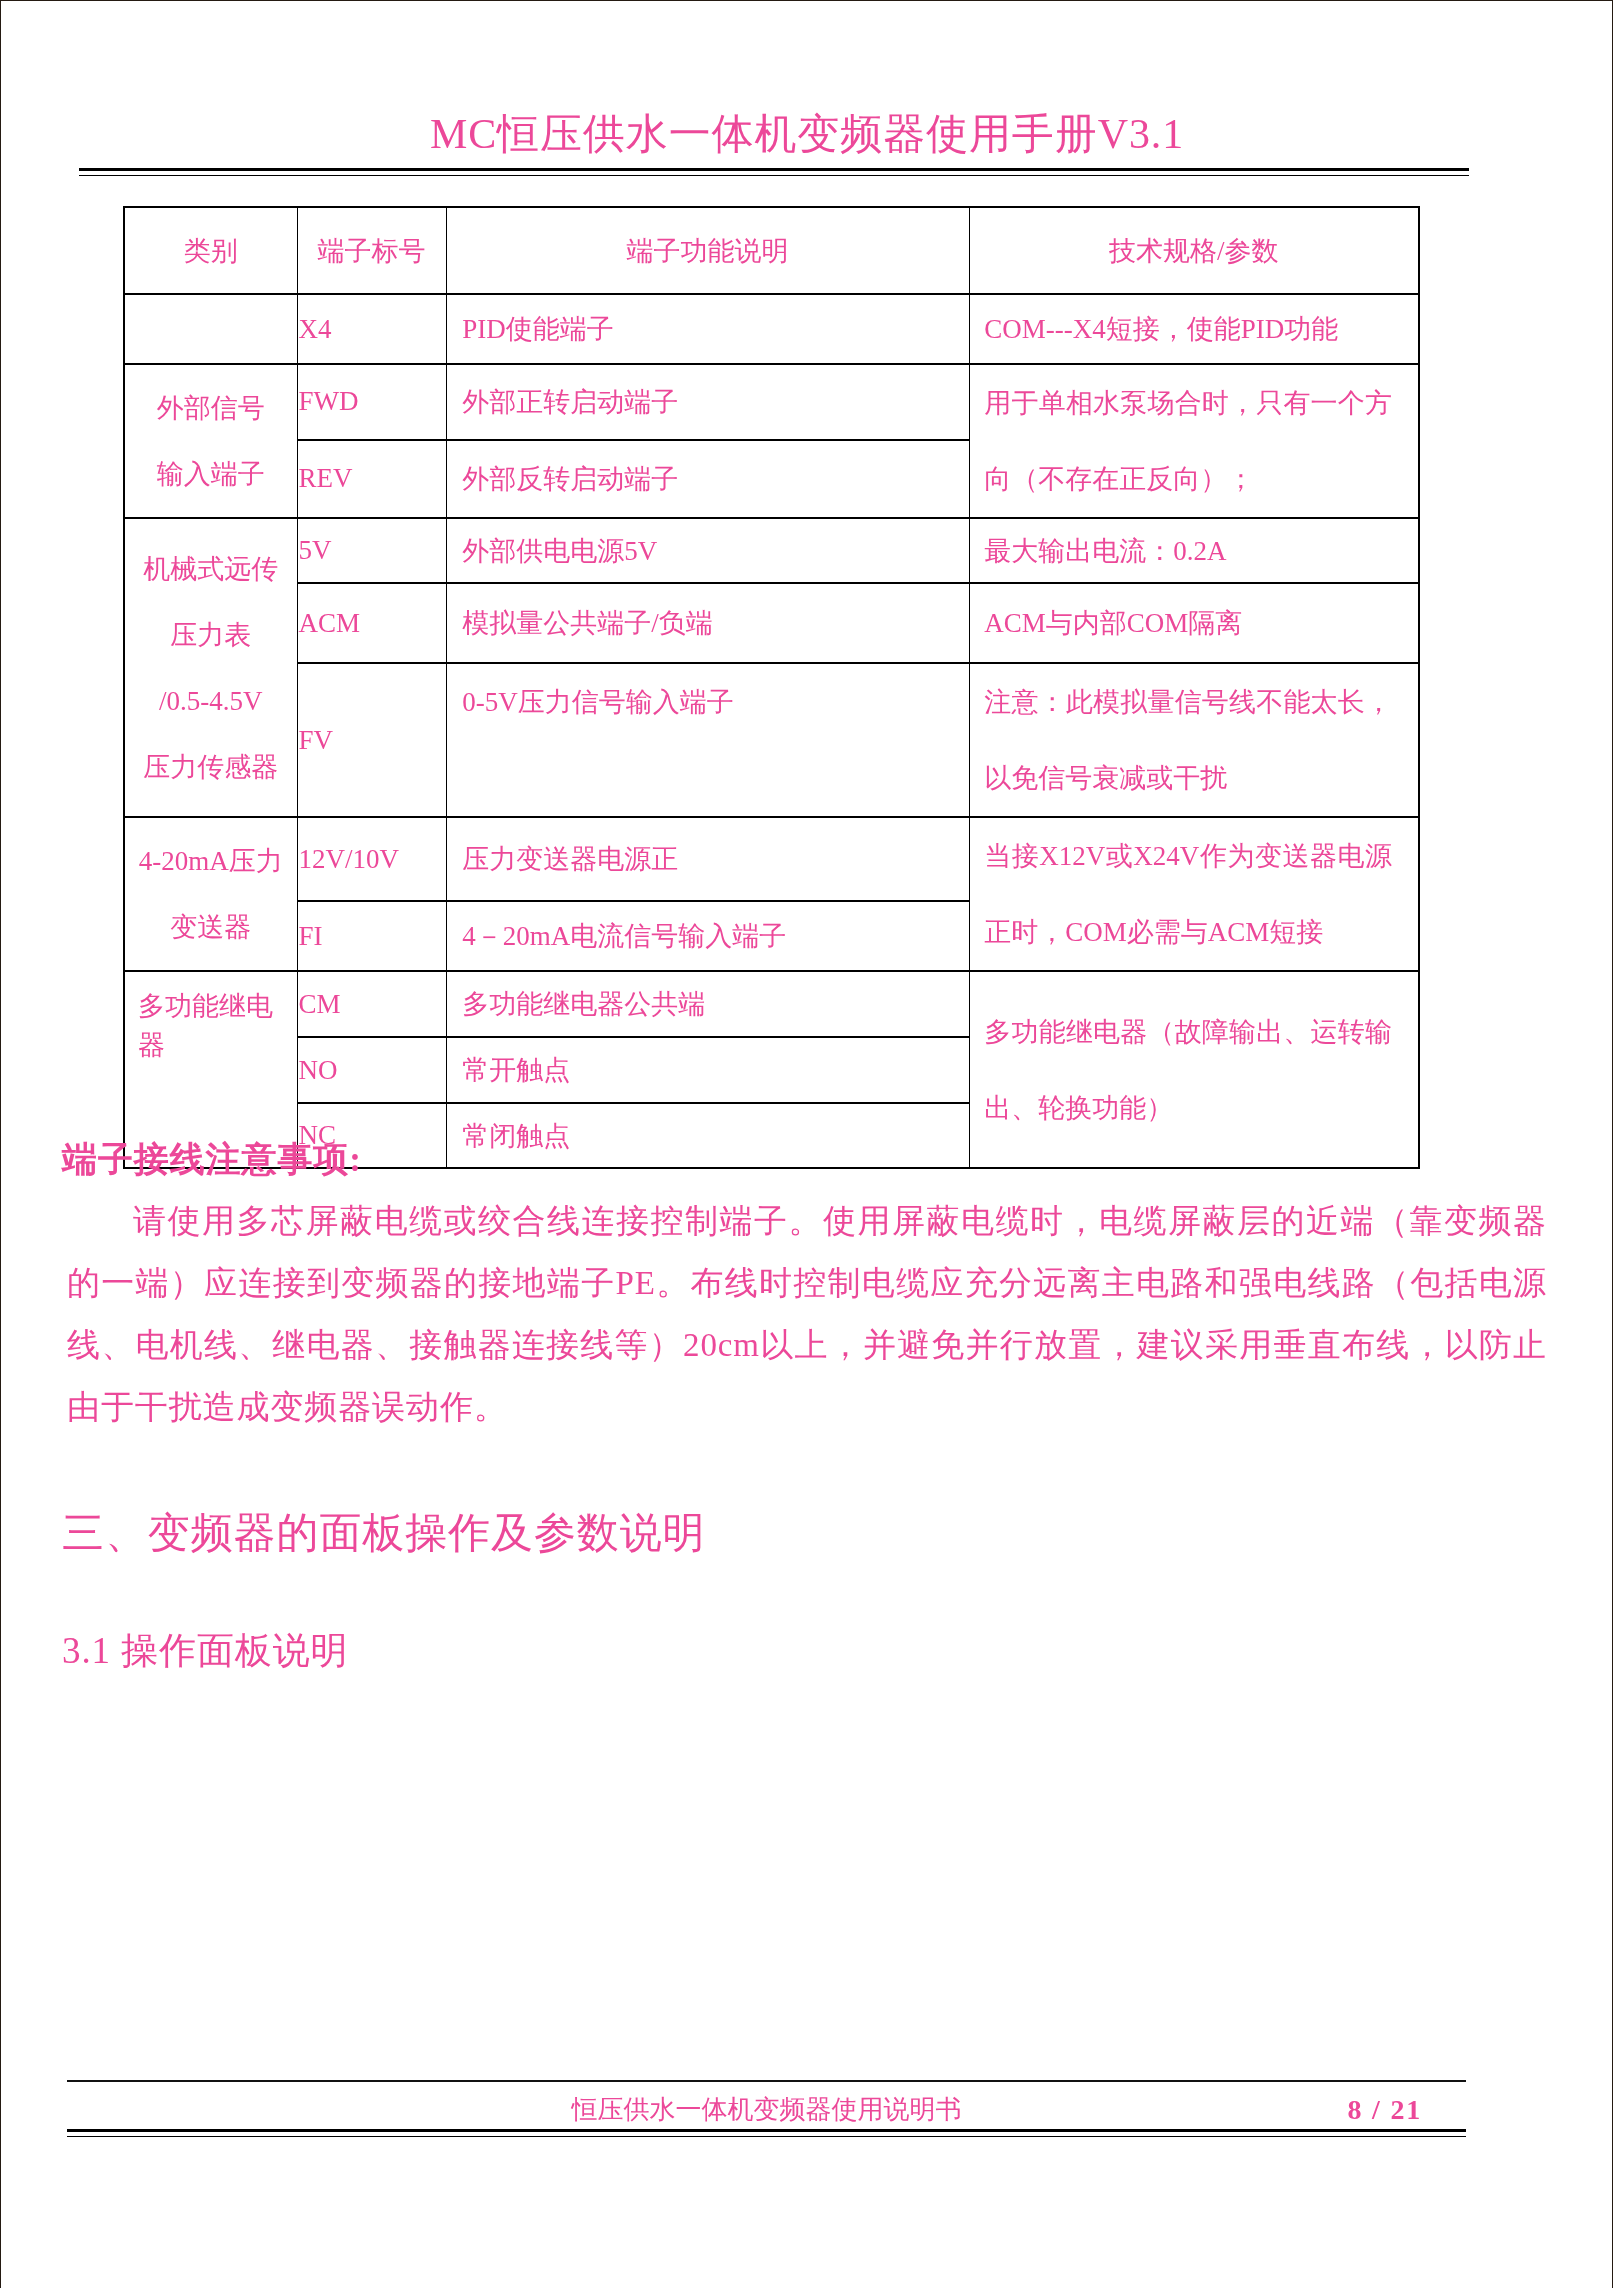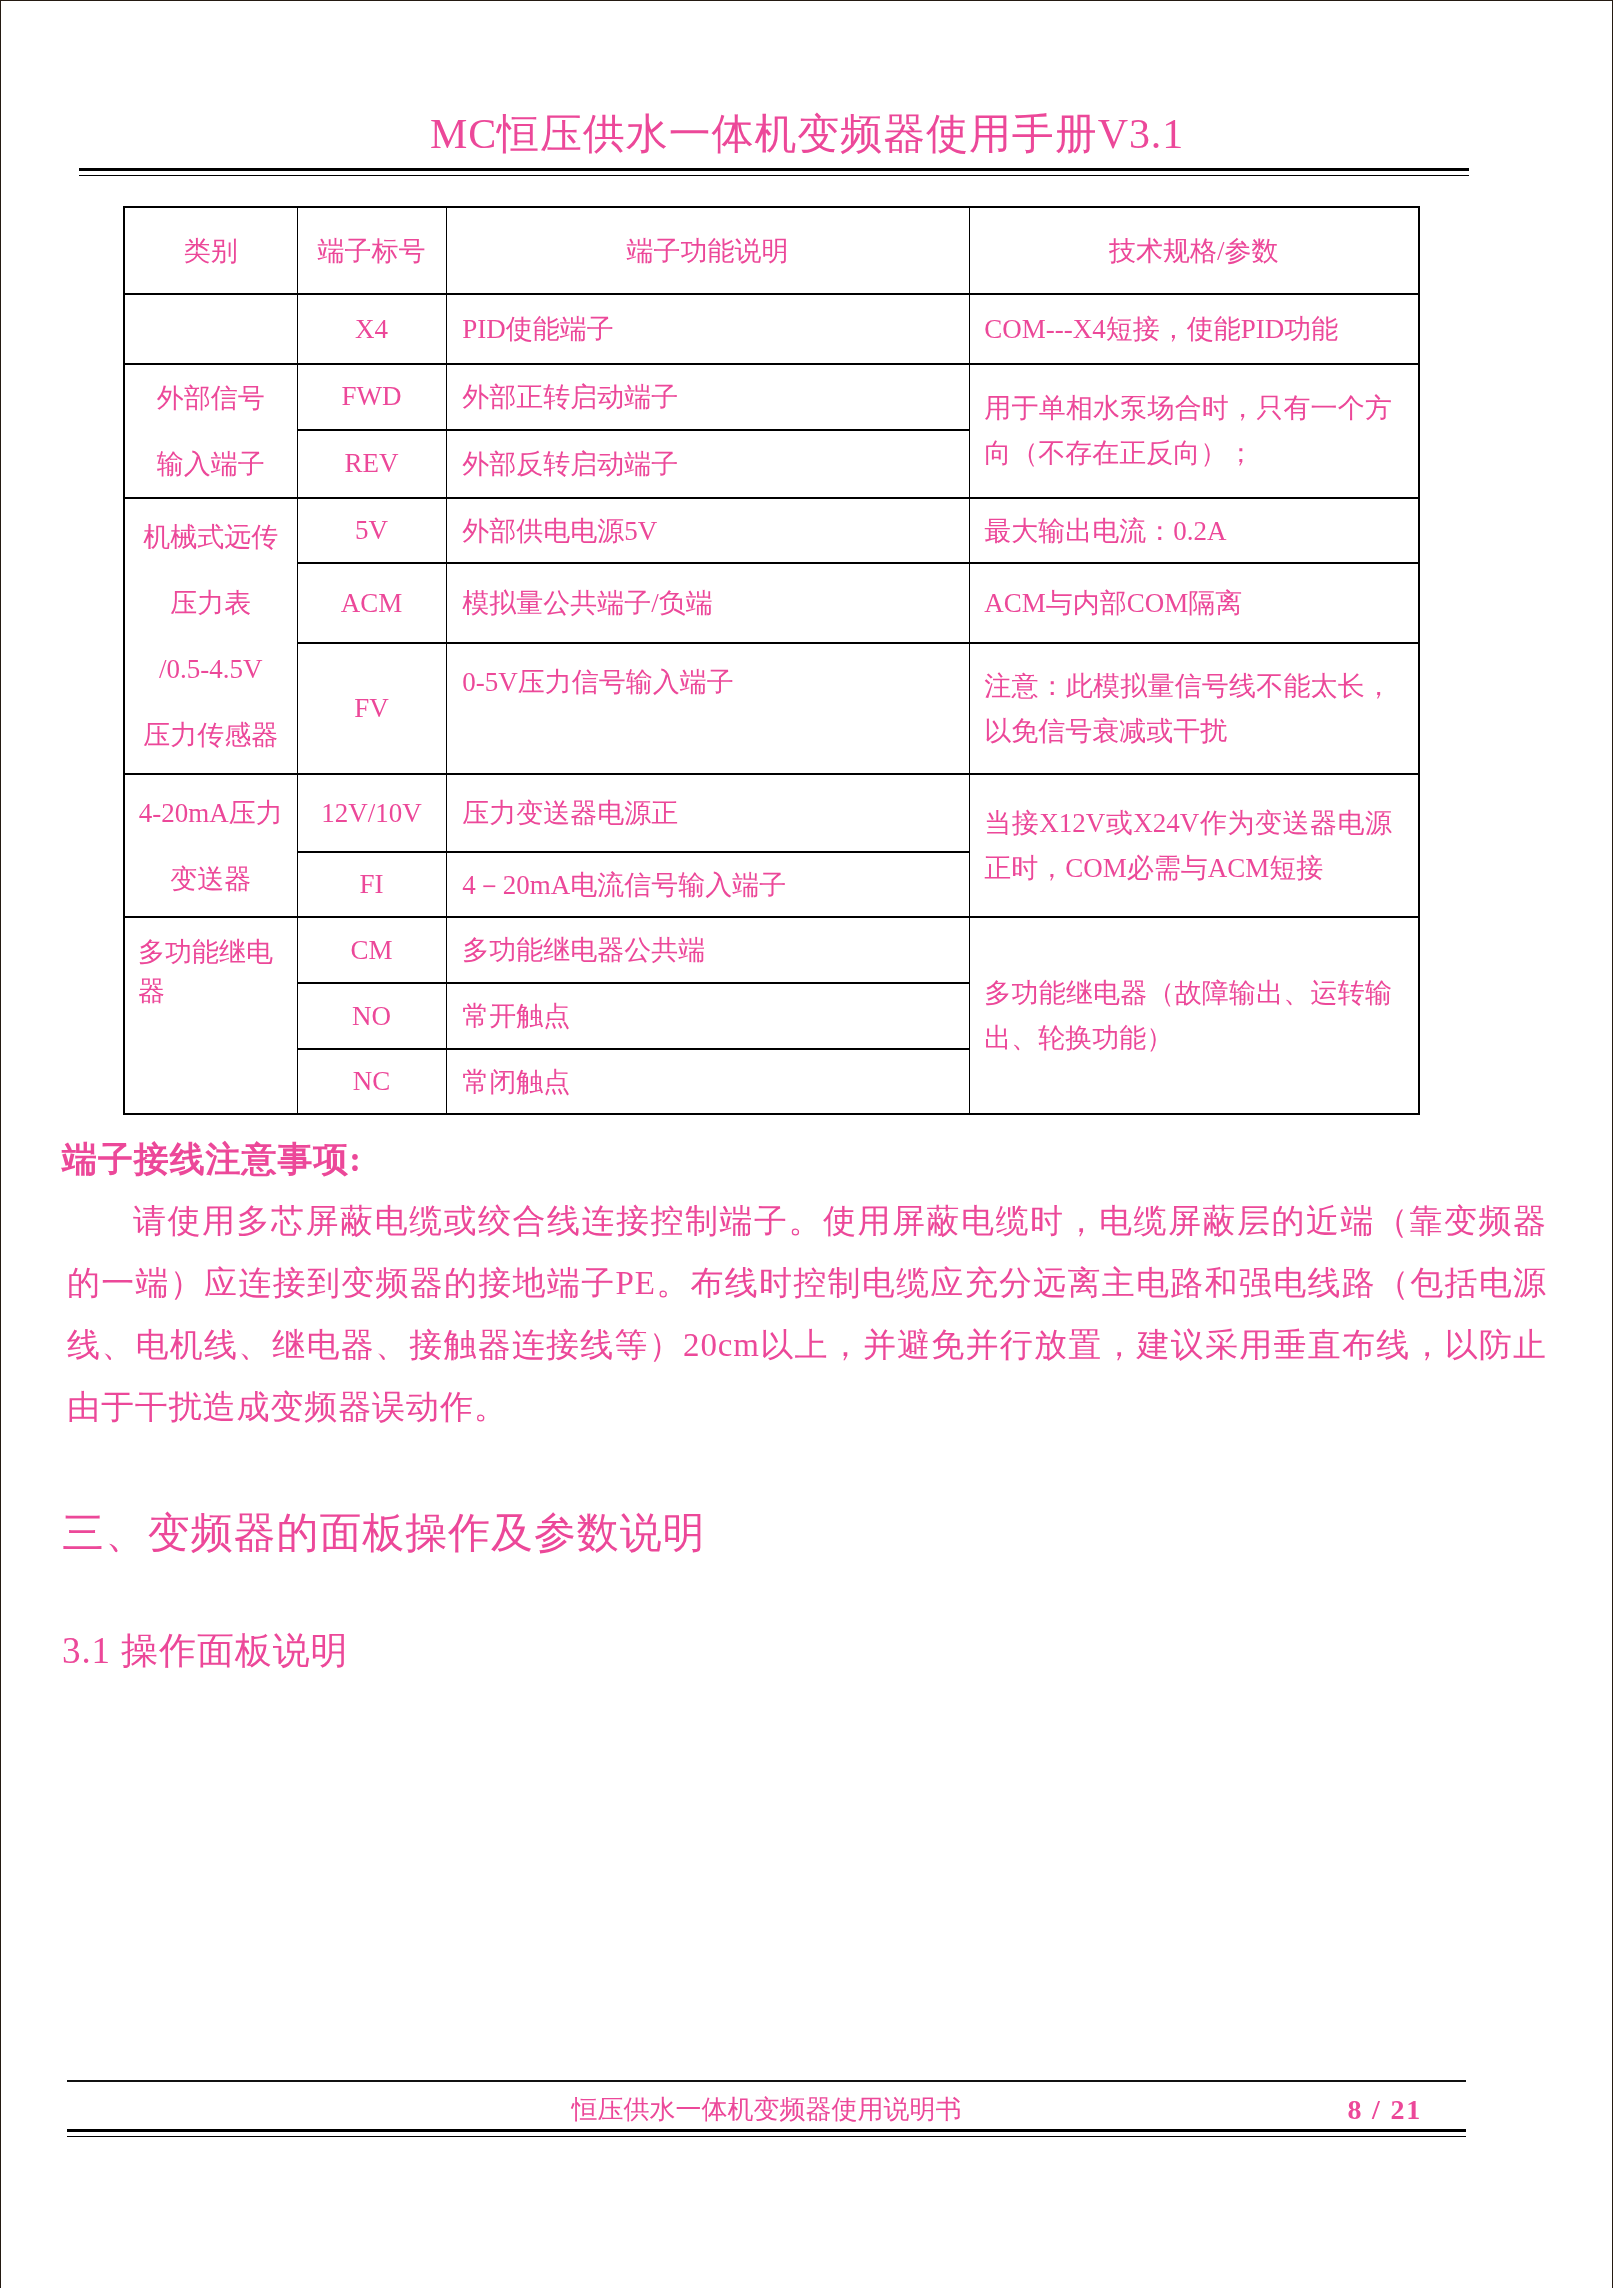--- a/index.html
+++ b/index.html
@@ -39,25 +39,25 @@
   .terminal th{text-align:center;font-size:27px;}
   .col-cat{width:173px;}
   .col-term{width:149px;}
   .col-func{width:523px;}
   .col-spec{width:450px;}
   td.cat{
     text-align:center;white-space:pre-line;
     line-height:66px;padding:0 1.8px;
   }
   td.cat.vtop{vertical-align:top;line-height:39px;padding-top:14.8px;text-align:left;padding-left:13px;}
-  td.term{text-align:center;}
+  td.term{text-align:left;}
   td.func{text-align:left;padding:0 11px 0 15.7px;}
   td.func.vtop{vertical-align:top;line-height:63px;padding-top:7px;}
   td.spec{text-align:left;padding:0 26px 0 14.8px;margin-top:44px;}
-  td.spec.multi{text-align:justify;line-height:45px;}
+  td.spec.multi{text-align:justify;line-height:76px;}
   
   .h-wiring{
     position:absolute;left:61px;top:1135px;
     font-size:35px;font-weight:bold;letter-spacing:0.9px;
   }
   .para1{
     position:absolute;left:66px;top:1189px;width:1480px;
     font-size:33px;line-height:62px;letter-spacing:0.9px;
     text-align:justify;text-indent:66px;
   }

